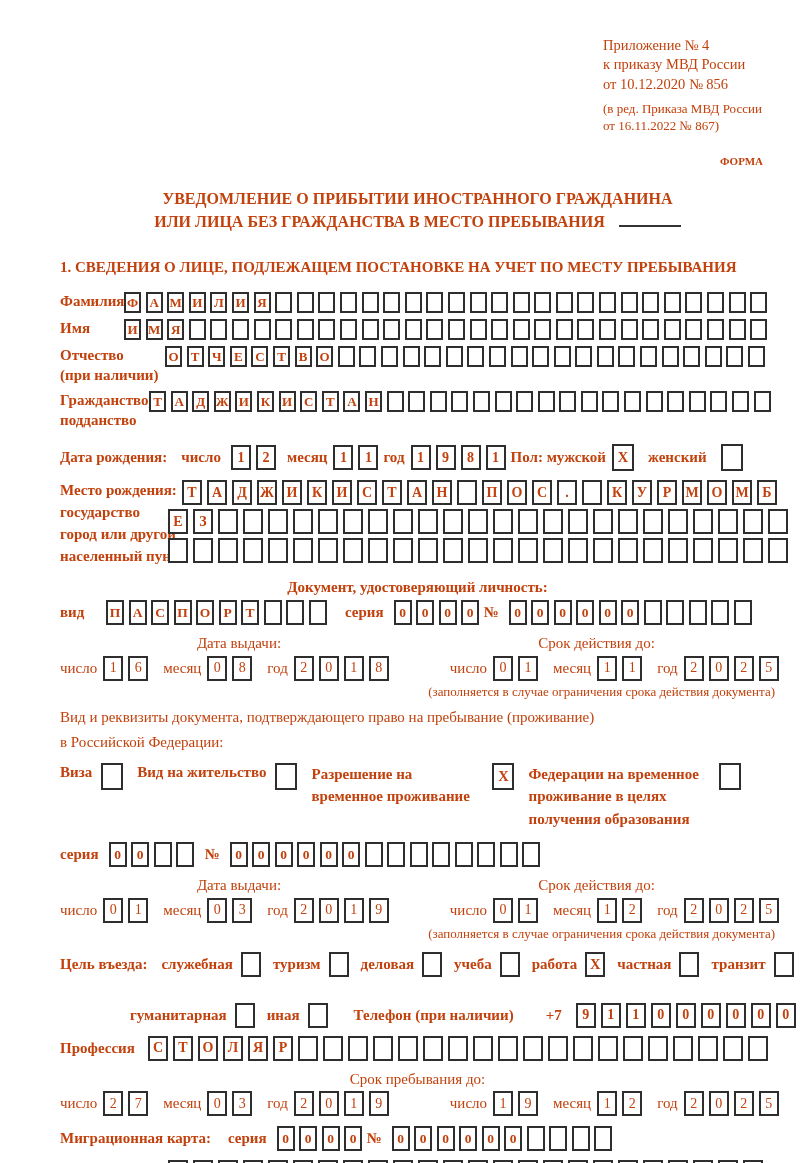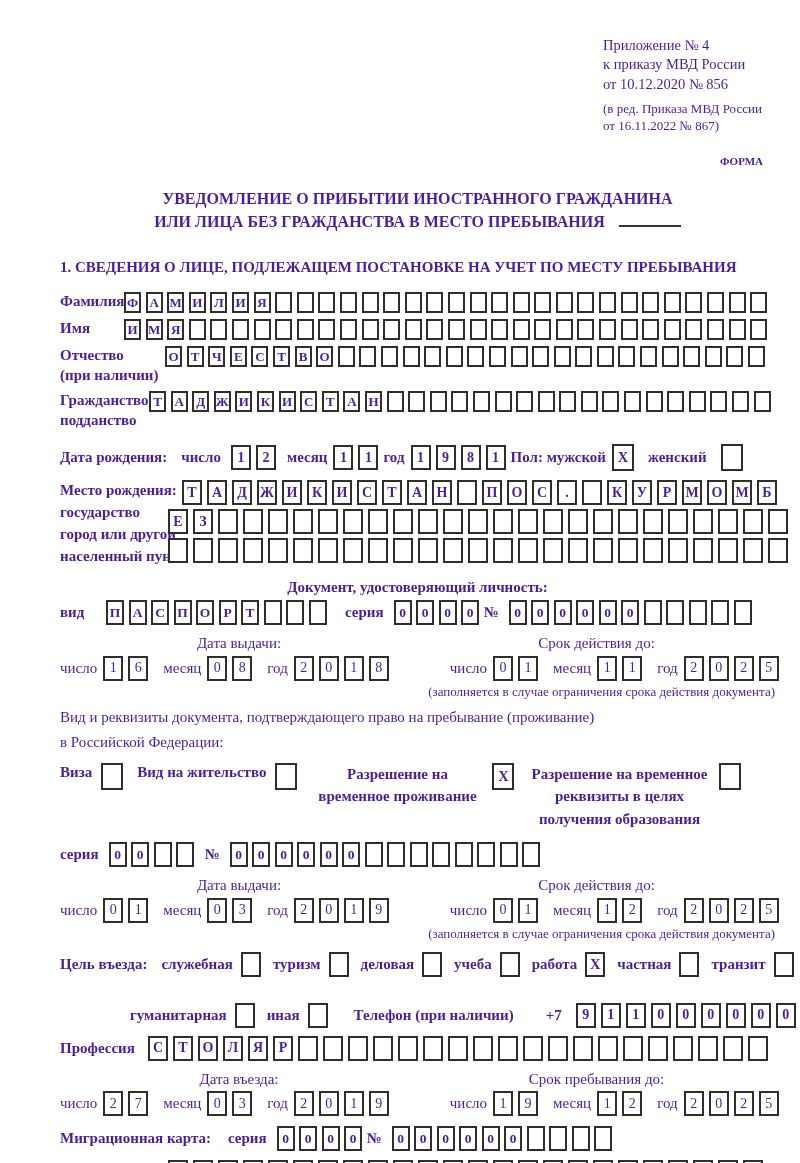--- a/index.html
+++ b/index.html
@@ -1,18 +1,18 @@
 <!DOCTYPE html>
 <html lang="ru"><head>
 <meta charset="utf-8">
 <style>
   html,body { margin:0; padding:0; background:#ffffff; }
   .page {
     position:relative; width:800px; height:1163px; box-sizing:border-box;
-    background:#ffffff; color:#4c1d95;
+    background:#ffffff; color:#c2410c;
     font-family:"Liberation Serif","DejaVu Serif",serif;
     padding:36px 25px 10px 60px; overflow:hidden;
   }
   .lbl { font-size:15px; line-height:1.3; white-space:nowrap; }
 
   
   .hdr-right { margin-left:auto; width:172px; font-size:14.5px; line-height:1.34; }
   .hdr-right div { white-space:nowrap; }
   .hdr-edition { margin-top:7px; font-size:13px; line-height:1.3; }
   .forma { text-align:right; font-weight:bold; font-size:11px; margin:20px 12px 0 0; }
@@ -58,21 +58,21 @@
   .dg-left { width:358px; }
   .dg-right { padding-left:46px; }
   .dgroup .lbl { margin-right:6px; }
   .dgroup .boxrow { margin-right:10px; }
   .note-right { text-align:right; font-size:13px; margin-top:3px; }
 
   
   .opts { margin-top:10px; align-items:flex-start; }
   .opt { display:flex; align-items:flex-start; margin-right:14px; }
   .opt .lbl { margin-right:9px; }
-  .opt-wrap { white-space:normal; text-align:center; line-height:1.5; }
+  .opt-wrap { white-space:normal; line-height:1.5; }
   .w-rvp { width:172px; }
   .w-rvpo { width:182px; }
 
   
   .purpose .lbl { margin-right:8px; }
   .purpose .cb { margin-right:12px; }
   .indent-70 { margin-left:70px; }
 
   .gap6 { width:6px; flex:none; }
   .gap10 { width:10px; flex:none; }
@@ -478,21 +478,21 @@
     </div>
     <div class="opt">
       <span class="lbl">Вид на жительство</span>
       <span class="cb"></span>
     </div>
     <div class="opt">
       <span class="lbl opt-wrap w-rvp">Разрешение на временное проживание</span>
       <span class="cb">X</span>
     </div>
     <div class="opt" style="margin-right:0;">
-      <span class="lbl opt-wrap w-rvpo">Разрешение на временное реквизиты в целях получения образования</span>
+      <span class="lbl opt-wrap w-rvpo">Федерации на временное проживание в целях получения образования</span>
       <span class="cb"></span>
     </div>
   </div>
 
   <div class="row vcenter" style="margin-top:12px;">
     <span class="lbl">серия</span>
     <span class="gap10"></span>
     <div class="boxrow mid">
         <span class="bx">0</span>
         <span class="bx">0</span>
@@ -634,21 +634,20 @@
         <span class="bx"></span>
         <span class="bx"></span>
         <span class="bx"></span>
         <span class="bx"></span>
         <span class="bx"></span>
         <span class="bx"></span>
       </div>
   </div>
 
   <div class="dates-head">
-    <div class="dh-left lbl">Дата въезда:</div>
     <div class="dh-right lbl">Срок пребывания до:</div>
   </div>
   <div class="dates-row">
     <div class="dgroup dg-left">
       <span class="lbl">число</span>
       <div class="boxrow m">
           <span class="bx">2</span>
           <span class="bx">7</span>
         </div>
       <span class="lbl">месяц</span>

